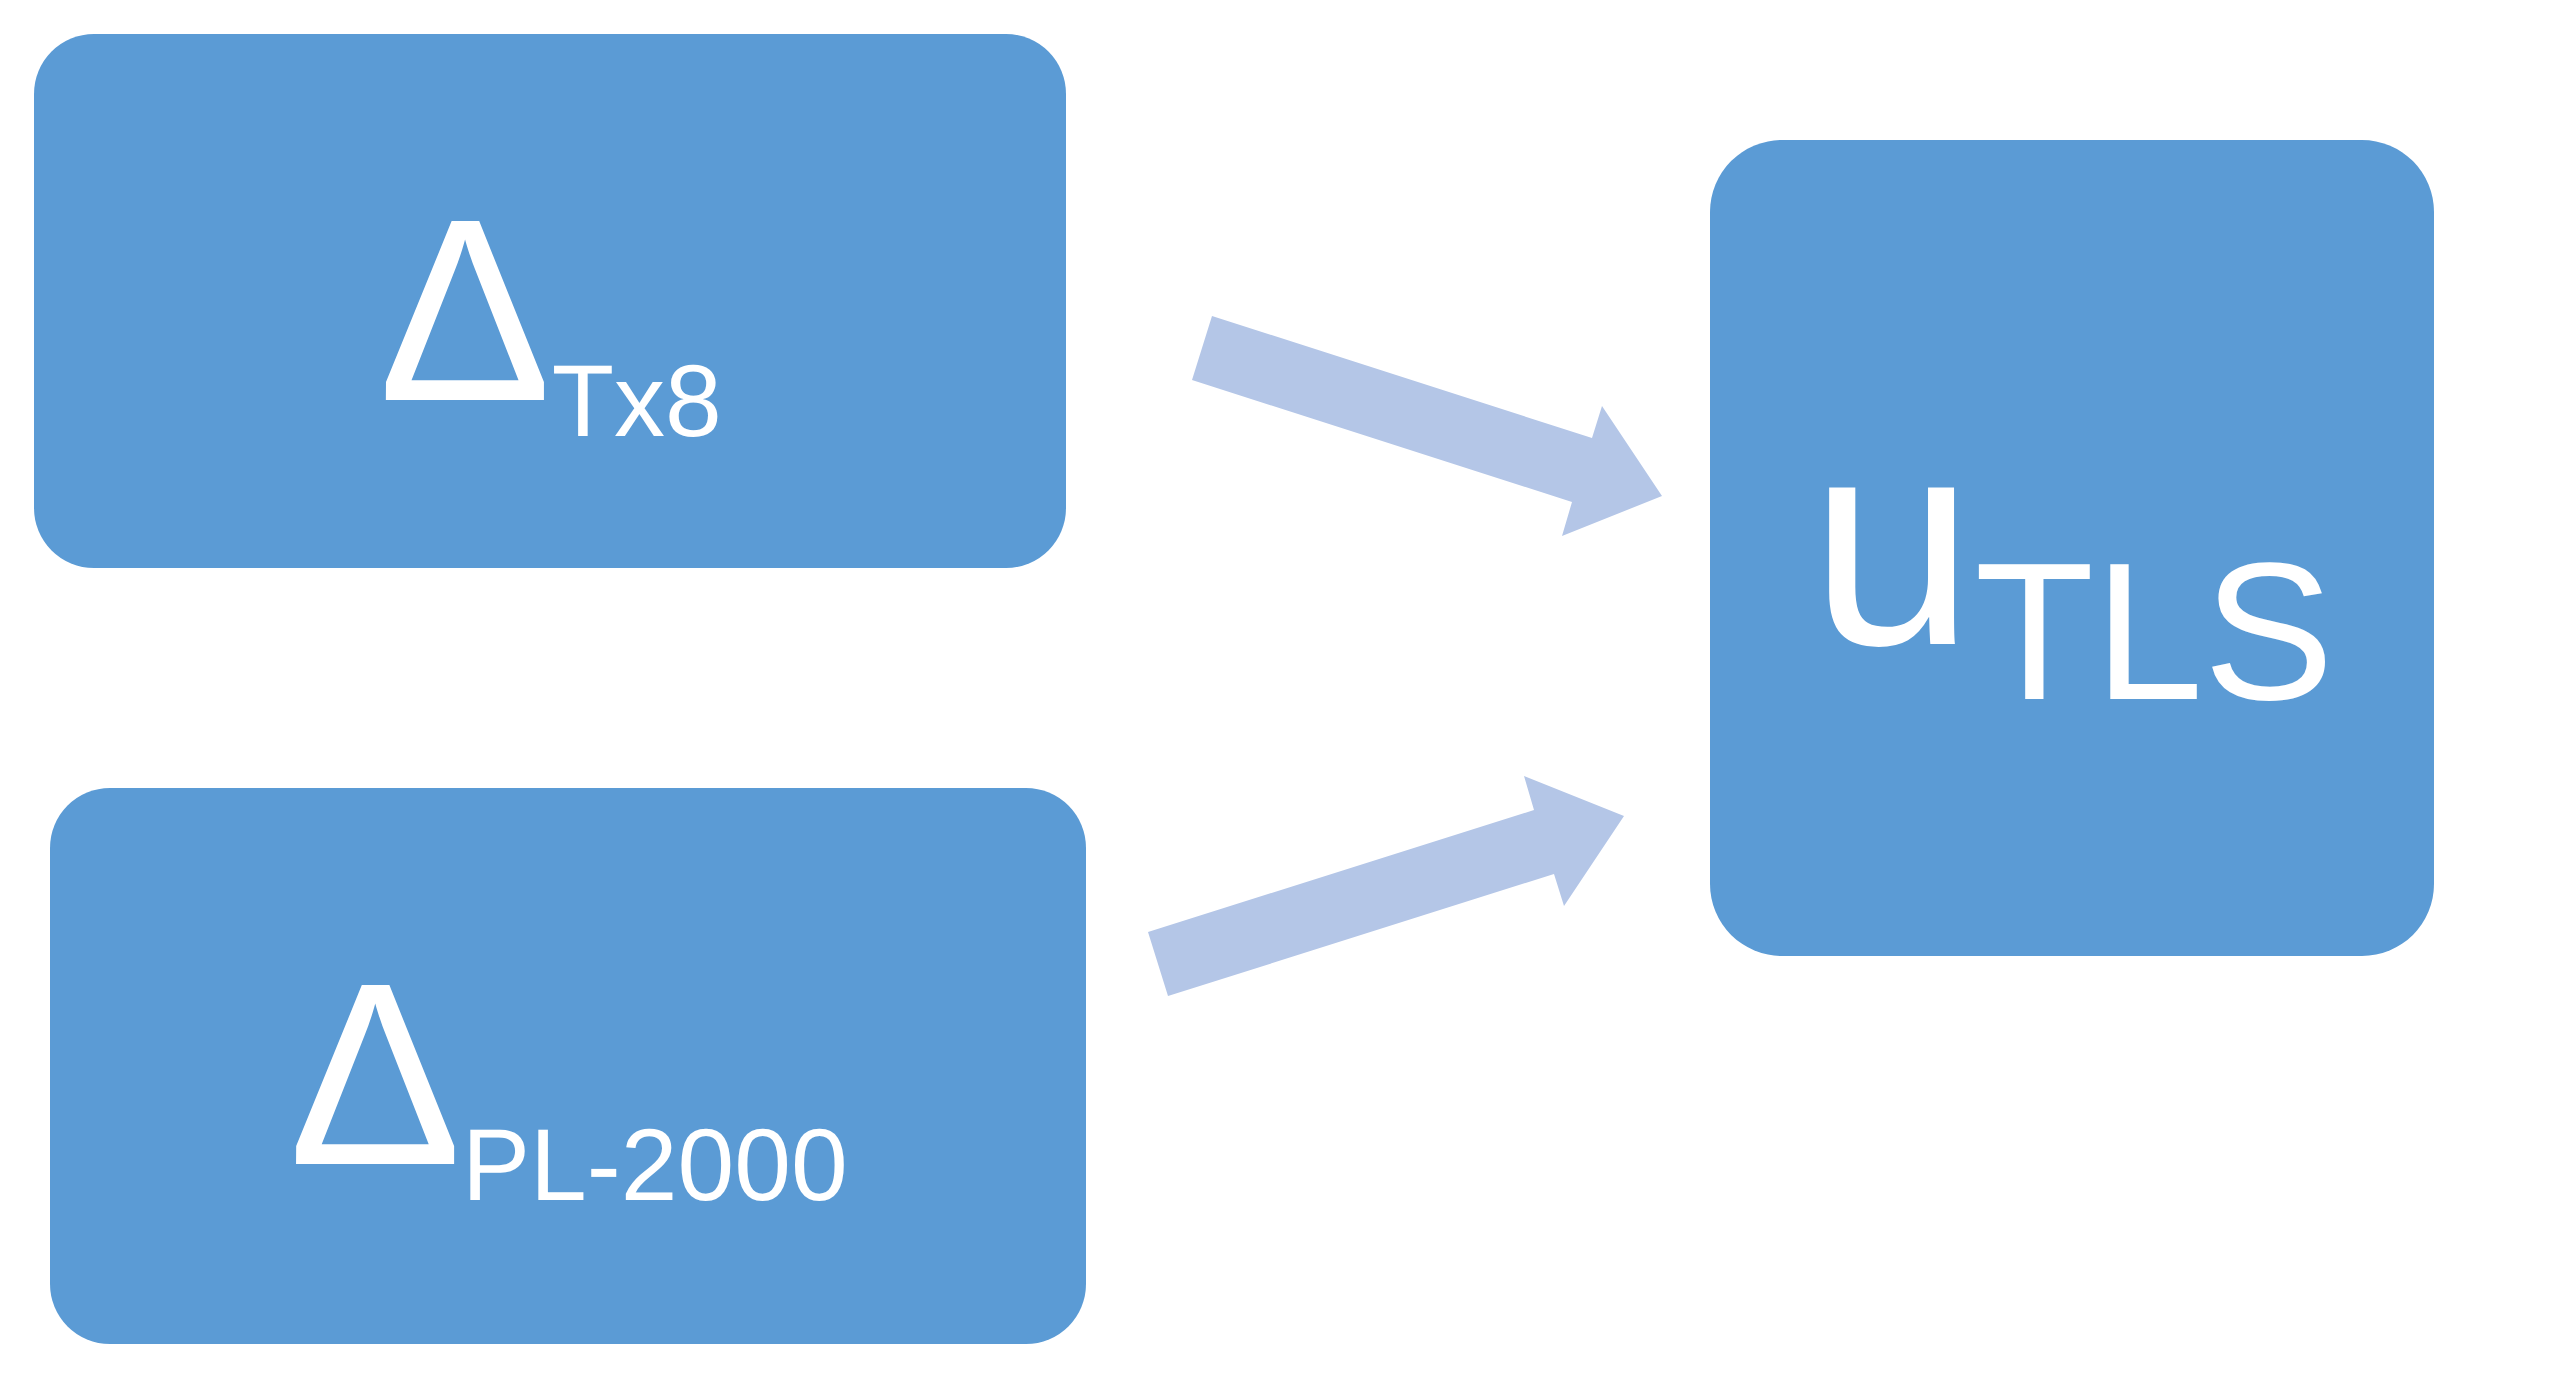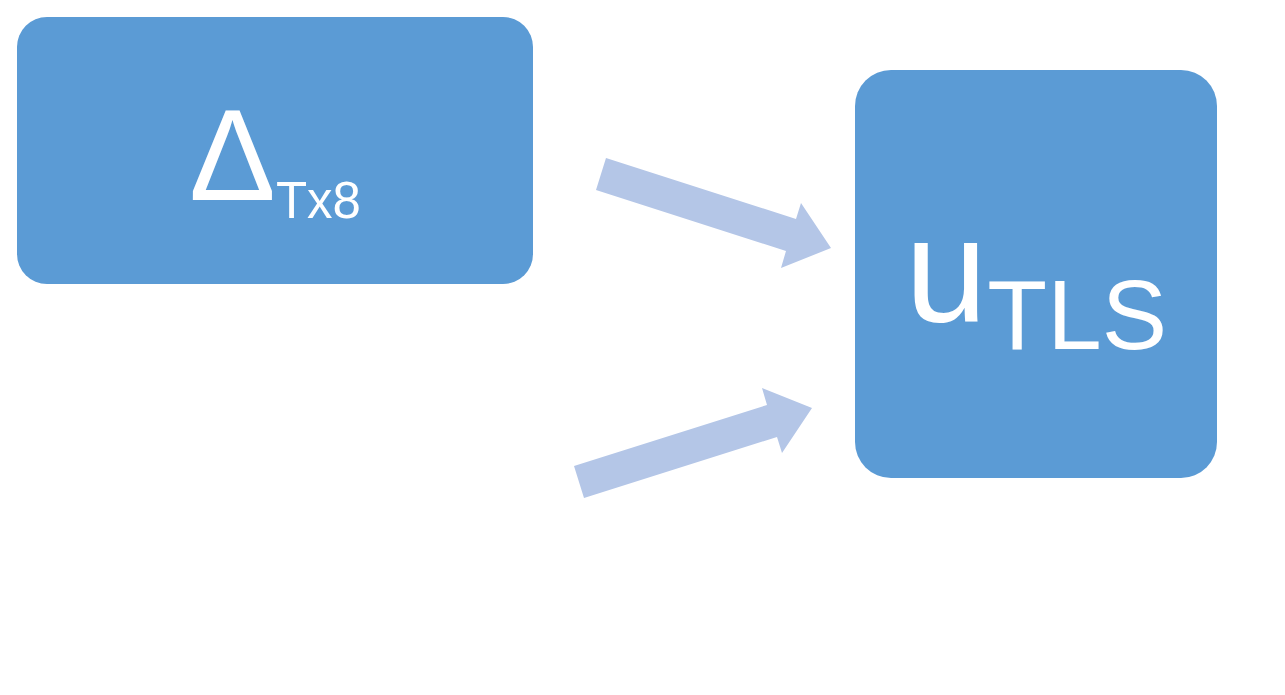--- a/index.html
+++ b/index.html
@@ -74,20 +74,23 @@
 </style>
 </head>
 <body>
 
 <div class="canvas">
 
   <div class="node node-tx8">
     <span class="label"><span class="main">Δ</span><sub class="sub">Tx8</sub></span>
   </div>
 
+  <div class="node node-pl2000">
+    <span class="label"><span class="main">Δ</span><sub class="sub">PL-2000</sub></span>
+  </div>
 
   <div class="node node-utls">
     <span class="label"><span class="main">u</span><sub class="sub">TLS</sub></span>
   </div>
 
   <svg class="arrows" viewBox="0 0 1285 695" xmlns="http://www.w3.org/2000/svg">
     <polygon points="606,158 796,219 801,203 831,248 781,268 786,251 596,190" fill="#b4c6e7"></polygon>
     <polygon points="574,466 767,405 762,388 812,408 782,453 777,437 584,498" fill="#b4c6e7"></polygon>
   </svg>
 

